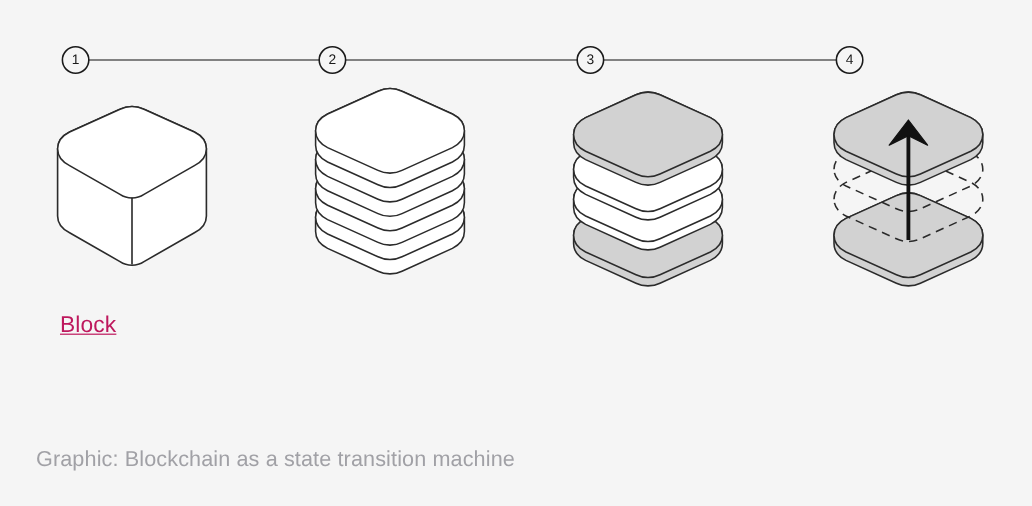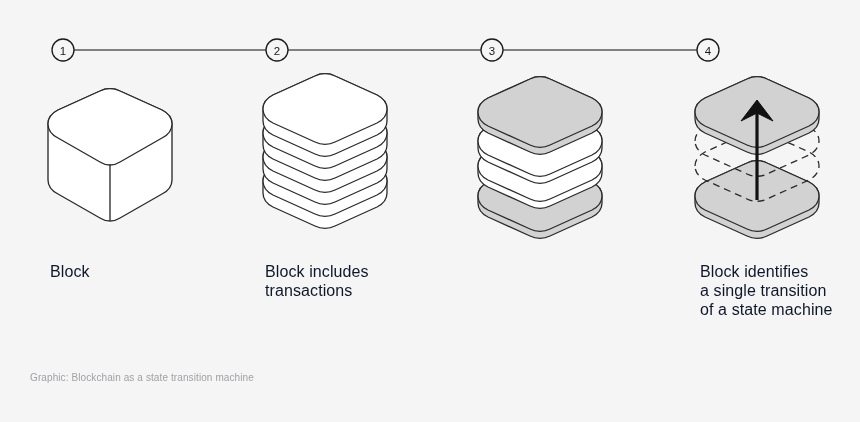--- a/index.html
+++ b/index.html
@@ -32,37 +32,38 @@
   .step-num-text {
     font-family: "Liberation Sans", sans-serif;
     font-size: 11.5px;
     fill: #1a1a1a;
     text-anchor: middle;
     dominant-baseline: central;
   }
   .caption {
     position: absolute;
     font-family: "Liberation Sans", sans-serif;
-    font-size: 16px;
+    font-size: 19px;
     line-height: 19px;
-    color: #0f172a;
+    color: #be185d;
     white-space: pre-line;
     letter-spacing: 0.1px;
+    text-decoration: underline;
   }
   #caption-1 { left: 50px;  top: 262px; width: 190px; }
   #caption-2 { left: 265px; top: 262px; width: 190px; }
   #caption-3 { left: 480px; top: 262px; width: 195px; }
   #caption-4 { left: 700px; top: 262px; width: 160px; }
 
   #source-note {
     position: absolute;
     left: 30px;
     top: 372px;
     font-family: "Liberation Sans", sans-serif;
-    font-size: 10px;
+    font-size: 18px;
     color: #a1a1a6;
     letter-spacing: 0.1px;
   }
 </style>
 </head>
 <body>
 
 <div id="figure-root">
 
   <svg class="layer-svg" viewBox="0 0 860 422" width="860" height="422">
@@ -326,21 +327,16 @@
       </g>
 
       <g>
         <line x1="757" y1="200" x2="757" y2="106" stroke="#111111" stroke-width="3.2" stroke-linecap="butt"></line>
         <path d="M 757,100 L 773,121 L 757,113 L 741,121 Z" fill="#111111" stroke="#111111" stroke-width="1" stroke-linejoin="round"></path>
       </g>
     </g>
   </svg>
 
   <div class="caption" id="caption-1">Block</div>
-  <div class="caption" id="caption-2">Block includes
-transactions</div>
-  <div class="caption" id="caption-4">Block identifies
-a single transition
-of a state machine</div>
 
   <div id="source-note">Graphic: Blockchain as a state transition machine</div>
 
 </div>
 
 </body></html>

